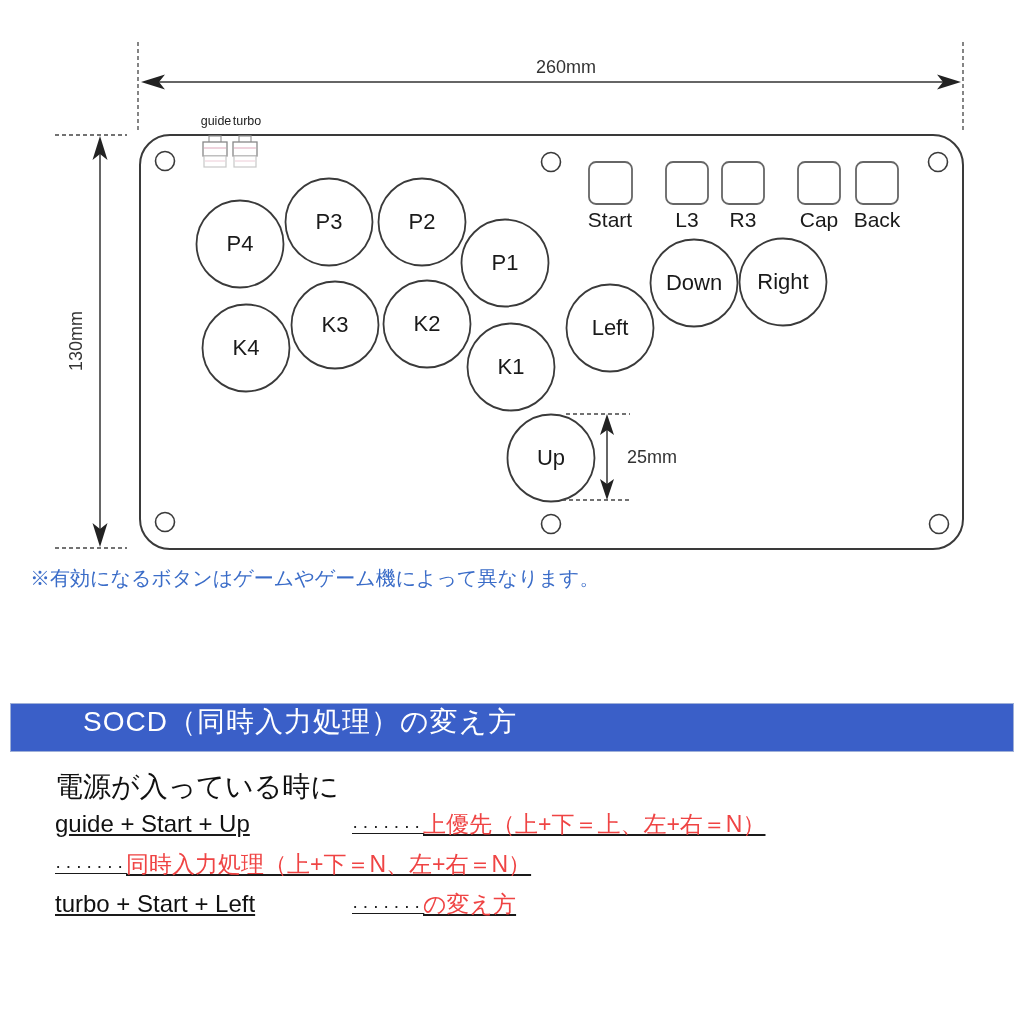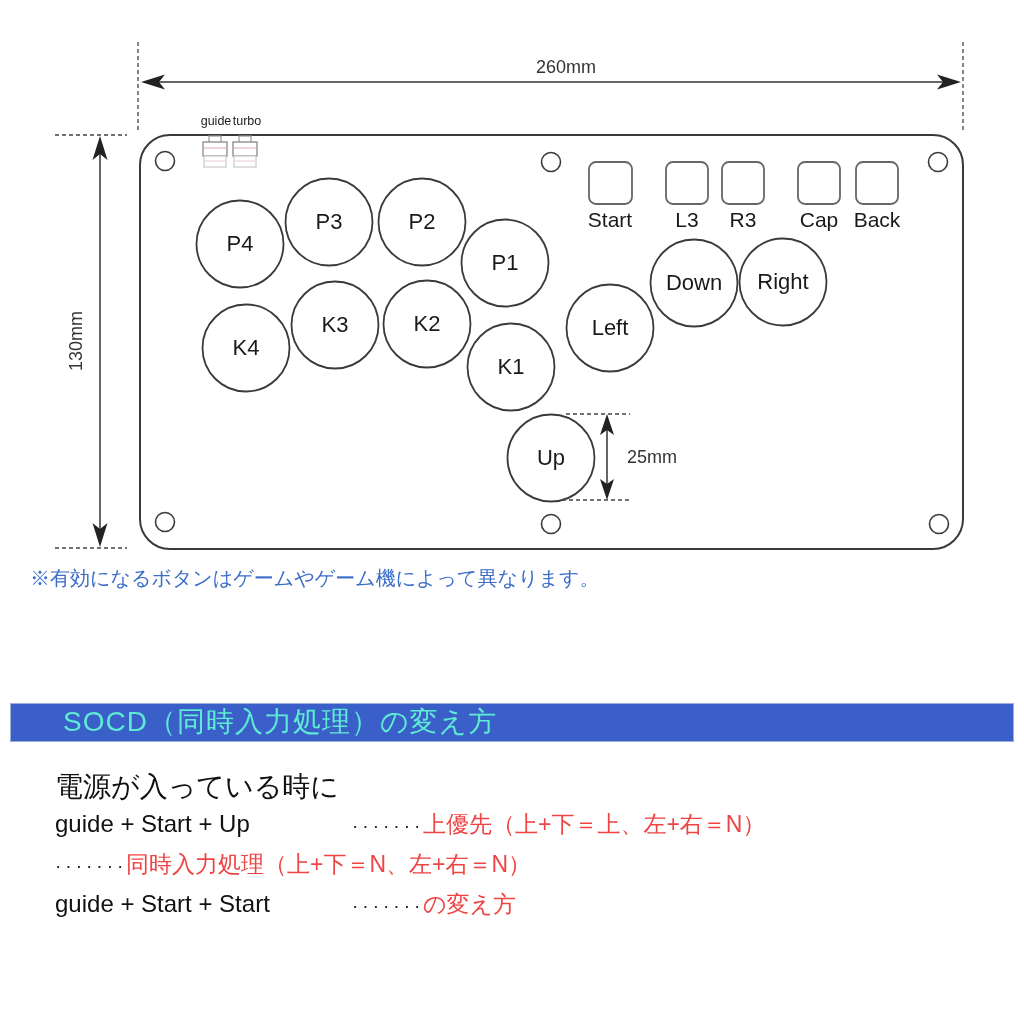--- a/index.html
+++ b/index.html
@@ -10,28 +10,28 @@
   }
   svg text{font-family:"Liberation Sans", sans-serif;}
   .diagram-svg{position:absolute;left:0;top:0;}
   .btn-label{font-size:22px;fill:#1a1a1a;text-anchor:middle;}
   .sq-label{font-size:21px;fill:#1a1a1a;text-anchor:middle;}
   .dim-label{font-size:18px;fill:#333;}
   .sw-label{font-size:12.5px;fill:#222;text-anchor:middle;}
   .note-text{font-size:20px;fill:#3a6cc8;}
 
   .socd-header{
-    position:absolute;left:10px;top:703px;width:1004px;height:39px;
+    position:absolute;left:10px;top:703px;width:1004px;height:49px;
     background:#3a5fc8;border:1px solid #9fb0d8;box-sizing:border-box;
-    color:#5eead4;font-size:28px;line-height:36px;padding-left:52px;
+    color:#ffffff;font-size:28px;line-height:36px;padding-left:72px;
     letter-spacing:1px;white-space:nowrap;
   }
   .socd-body{position:absolute;left:55px;top:771px;}
   .socd-intro{font-size:28px;line-height:32px;margin:0 0 2px 0;color:#111;}
-  .socd-row{display:flex;align-items:baseline;line-height:38px;white-space:nowrap;}
+  .socd-row{display:flex;align-items:baseline;line-height:38px;white-space:nowrap;text-decoration:underline;}
   .combo{display:inline-block;width:297px;font-size:24px;color:#111;}
   .dots{display:inline-block;width:63px;font-size:19px;letter-spacing:4px;color:#222;margin-right:8px;}
   .desc{font-size:23px;color:#ef4444;}
 </style>
 </head>
 <body>
 
 <svg class="diagram-svg" width="1024" height="665" viewBox="0 0 1024 665">
 
   <g>
@@ -142,17 +142,17 @@
   <div class="socd-row">
     <span class="combo">guide + Start + Up</span>
     <span class="dots">·······</span>
     <span class="desc">上優先（上+下＝上、左+右＝N）</span>
   </div>
   <div class="socd-row">
     <span class="dots">·······</span>
     <span class="desc">同時入力処理（上+下＝N、左+右＝N）</span>
   </div>
   <div class="socd-row">
-    <span class="combo">guide + Start + Start</span>
+    <span class="combo">turbo + Start + Left</span>
     <span class="dots">·······</span>
     <span class="desc">の変え方</span>
   </div>
 </div>
 
 </body></html>

